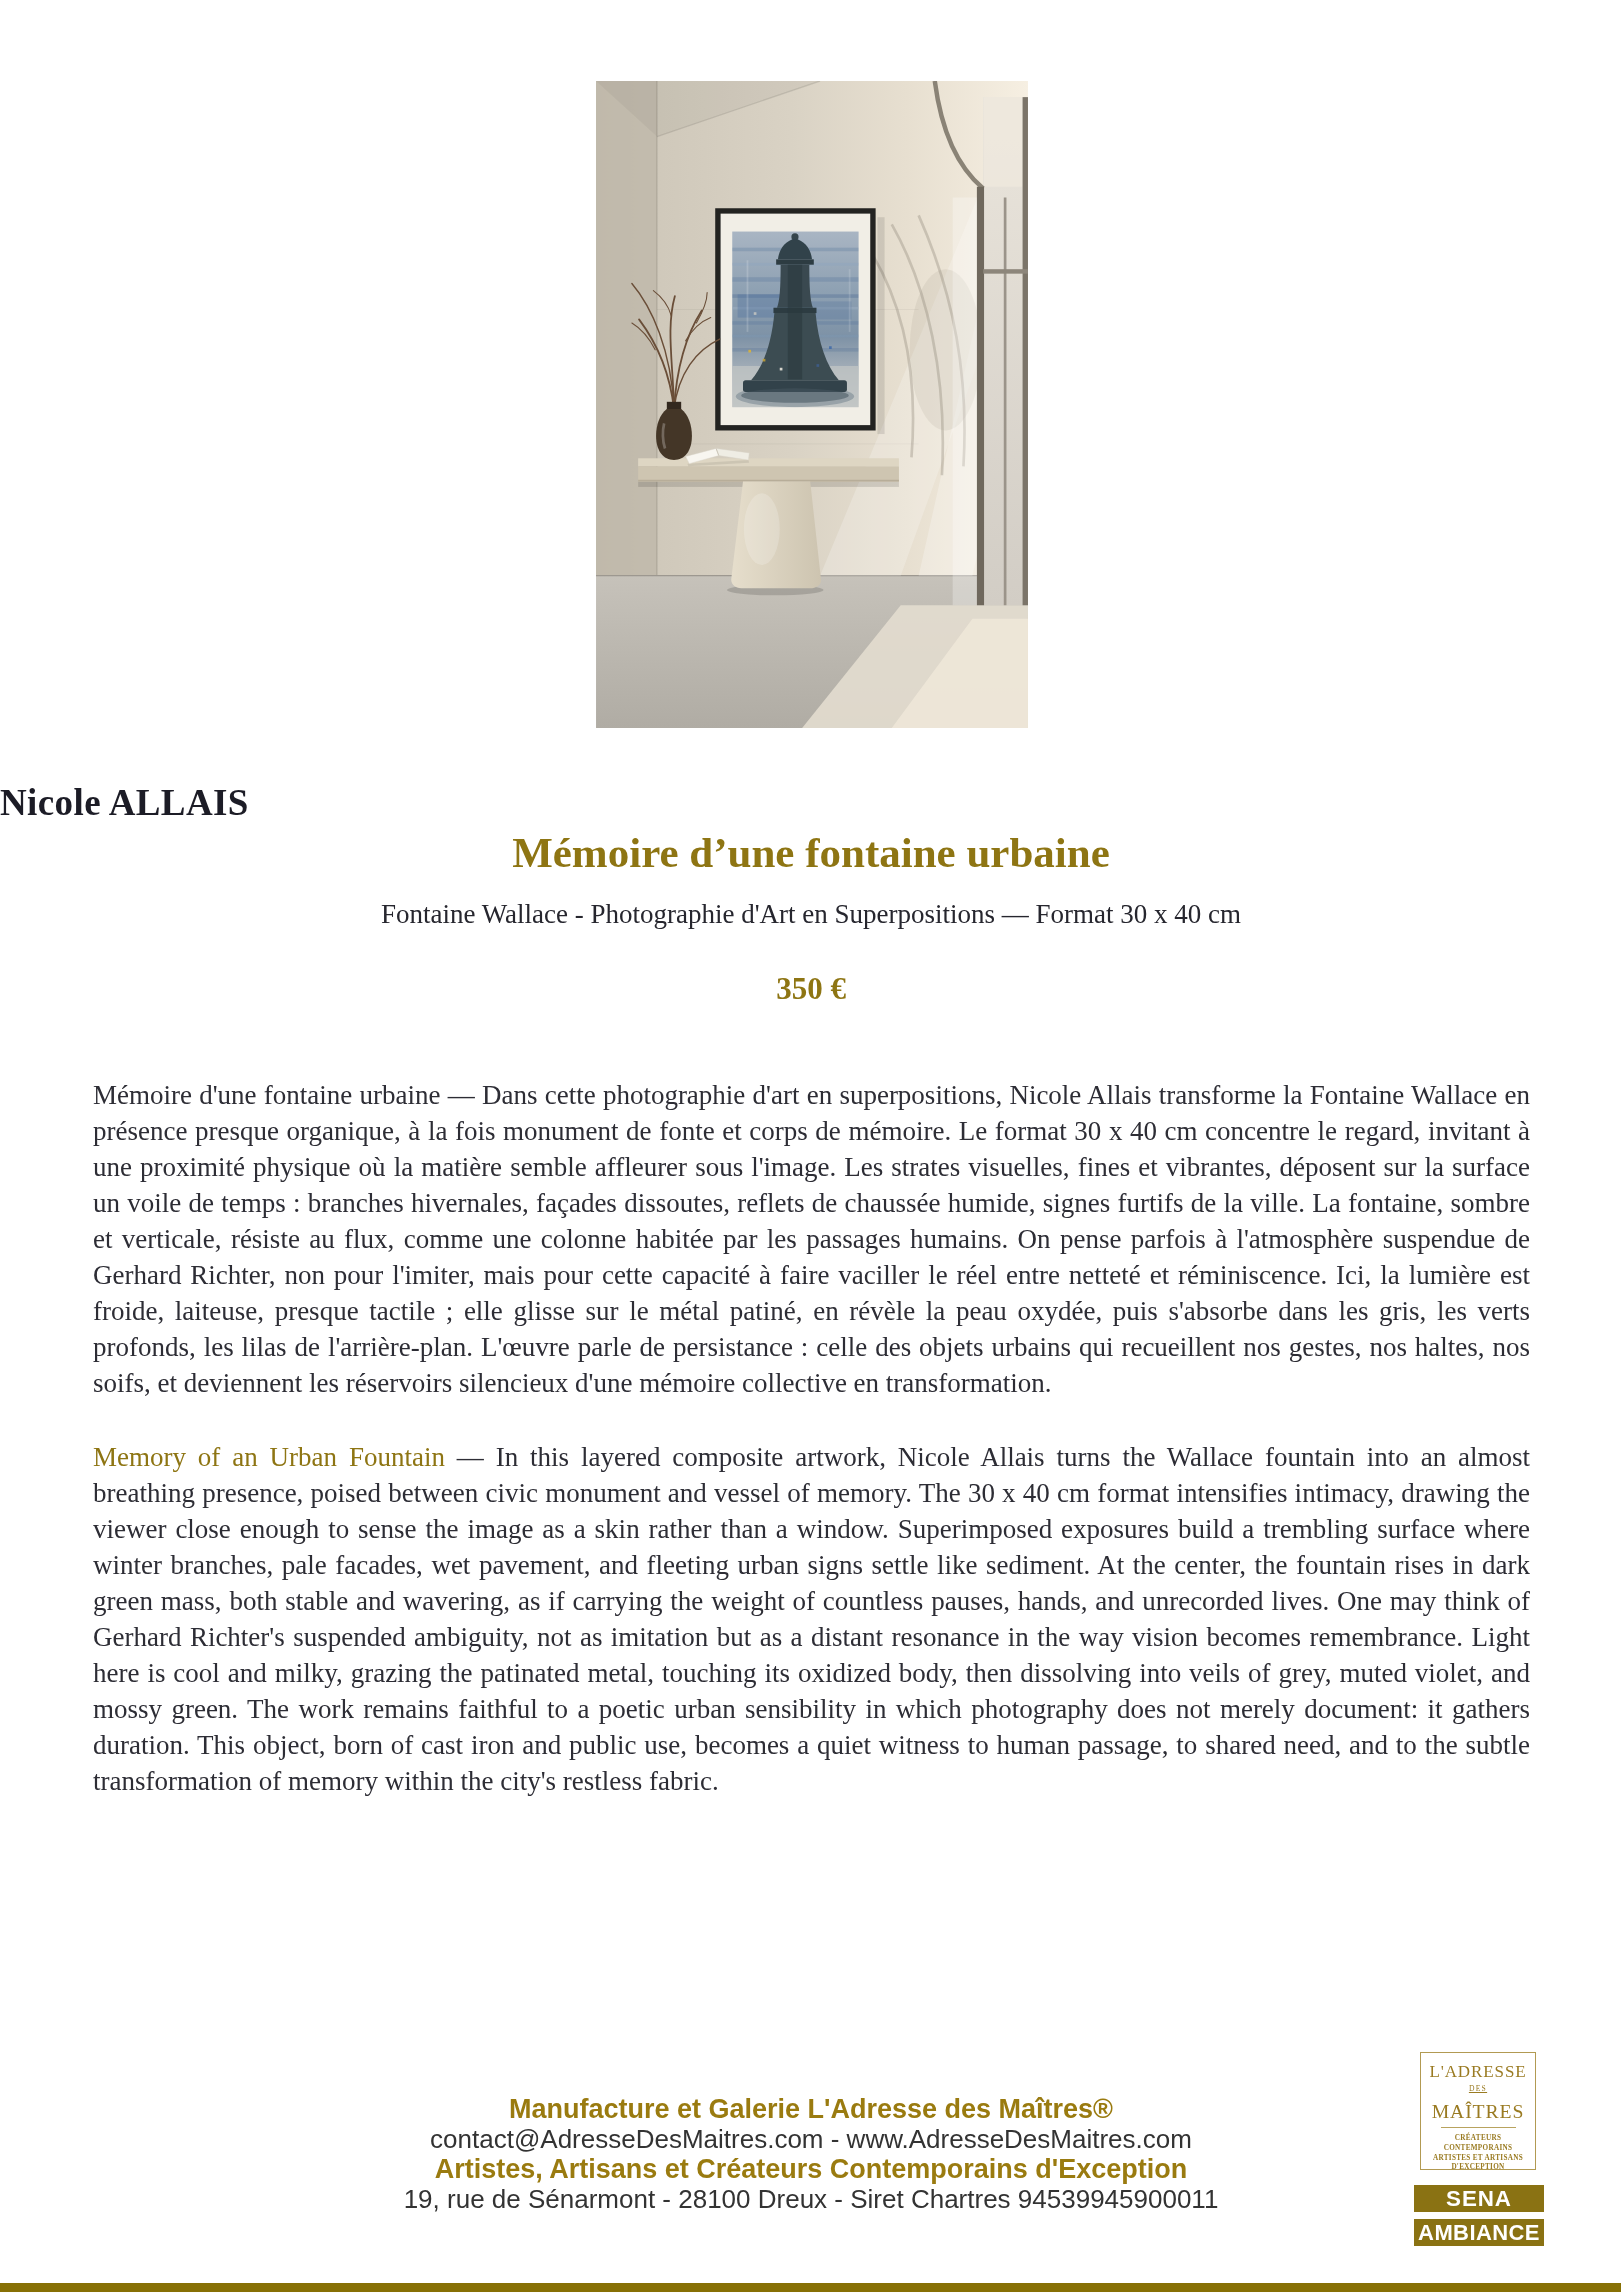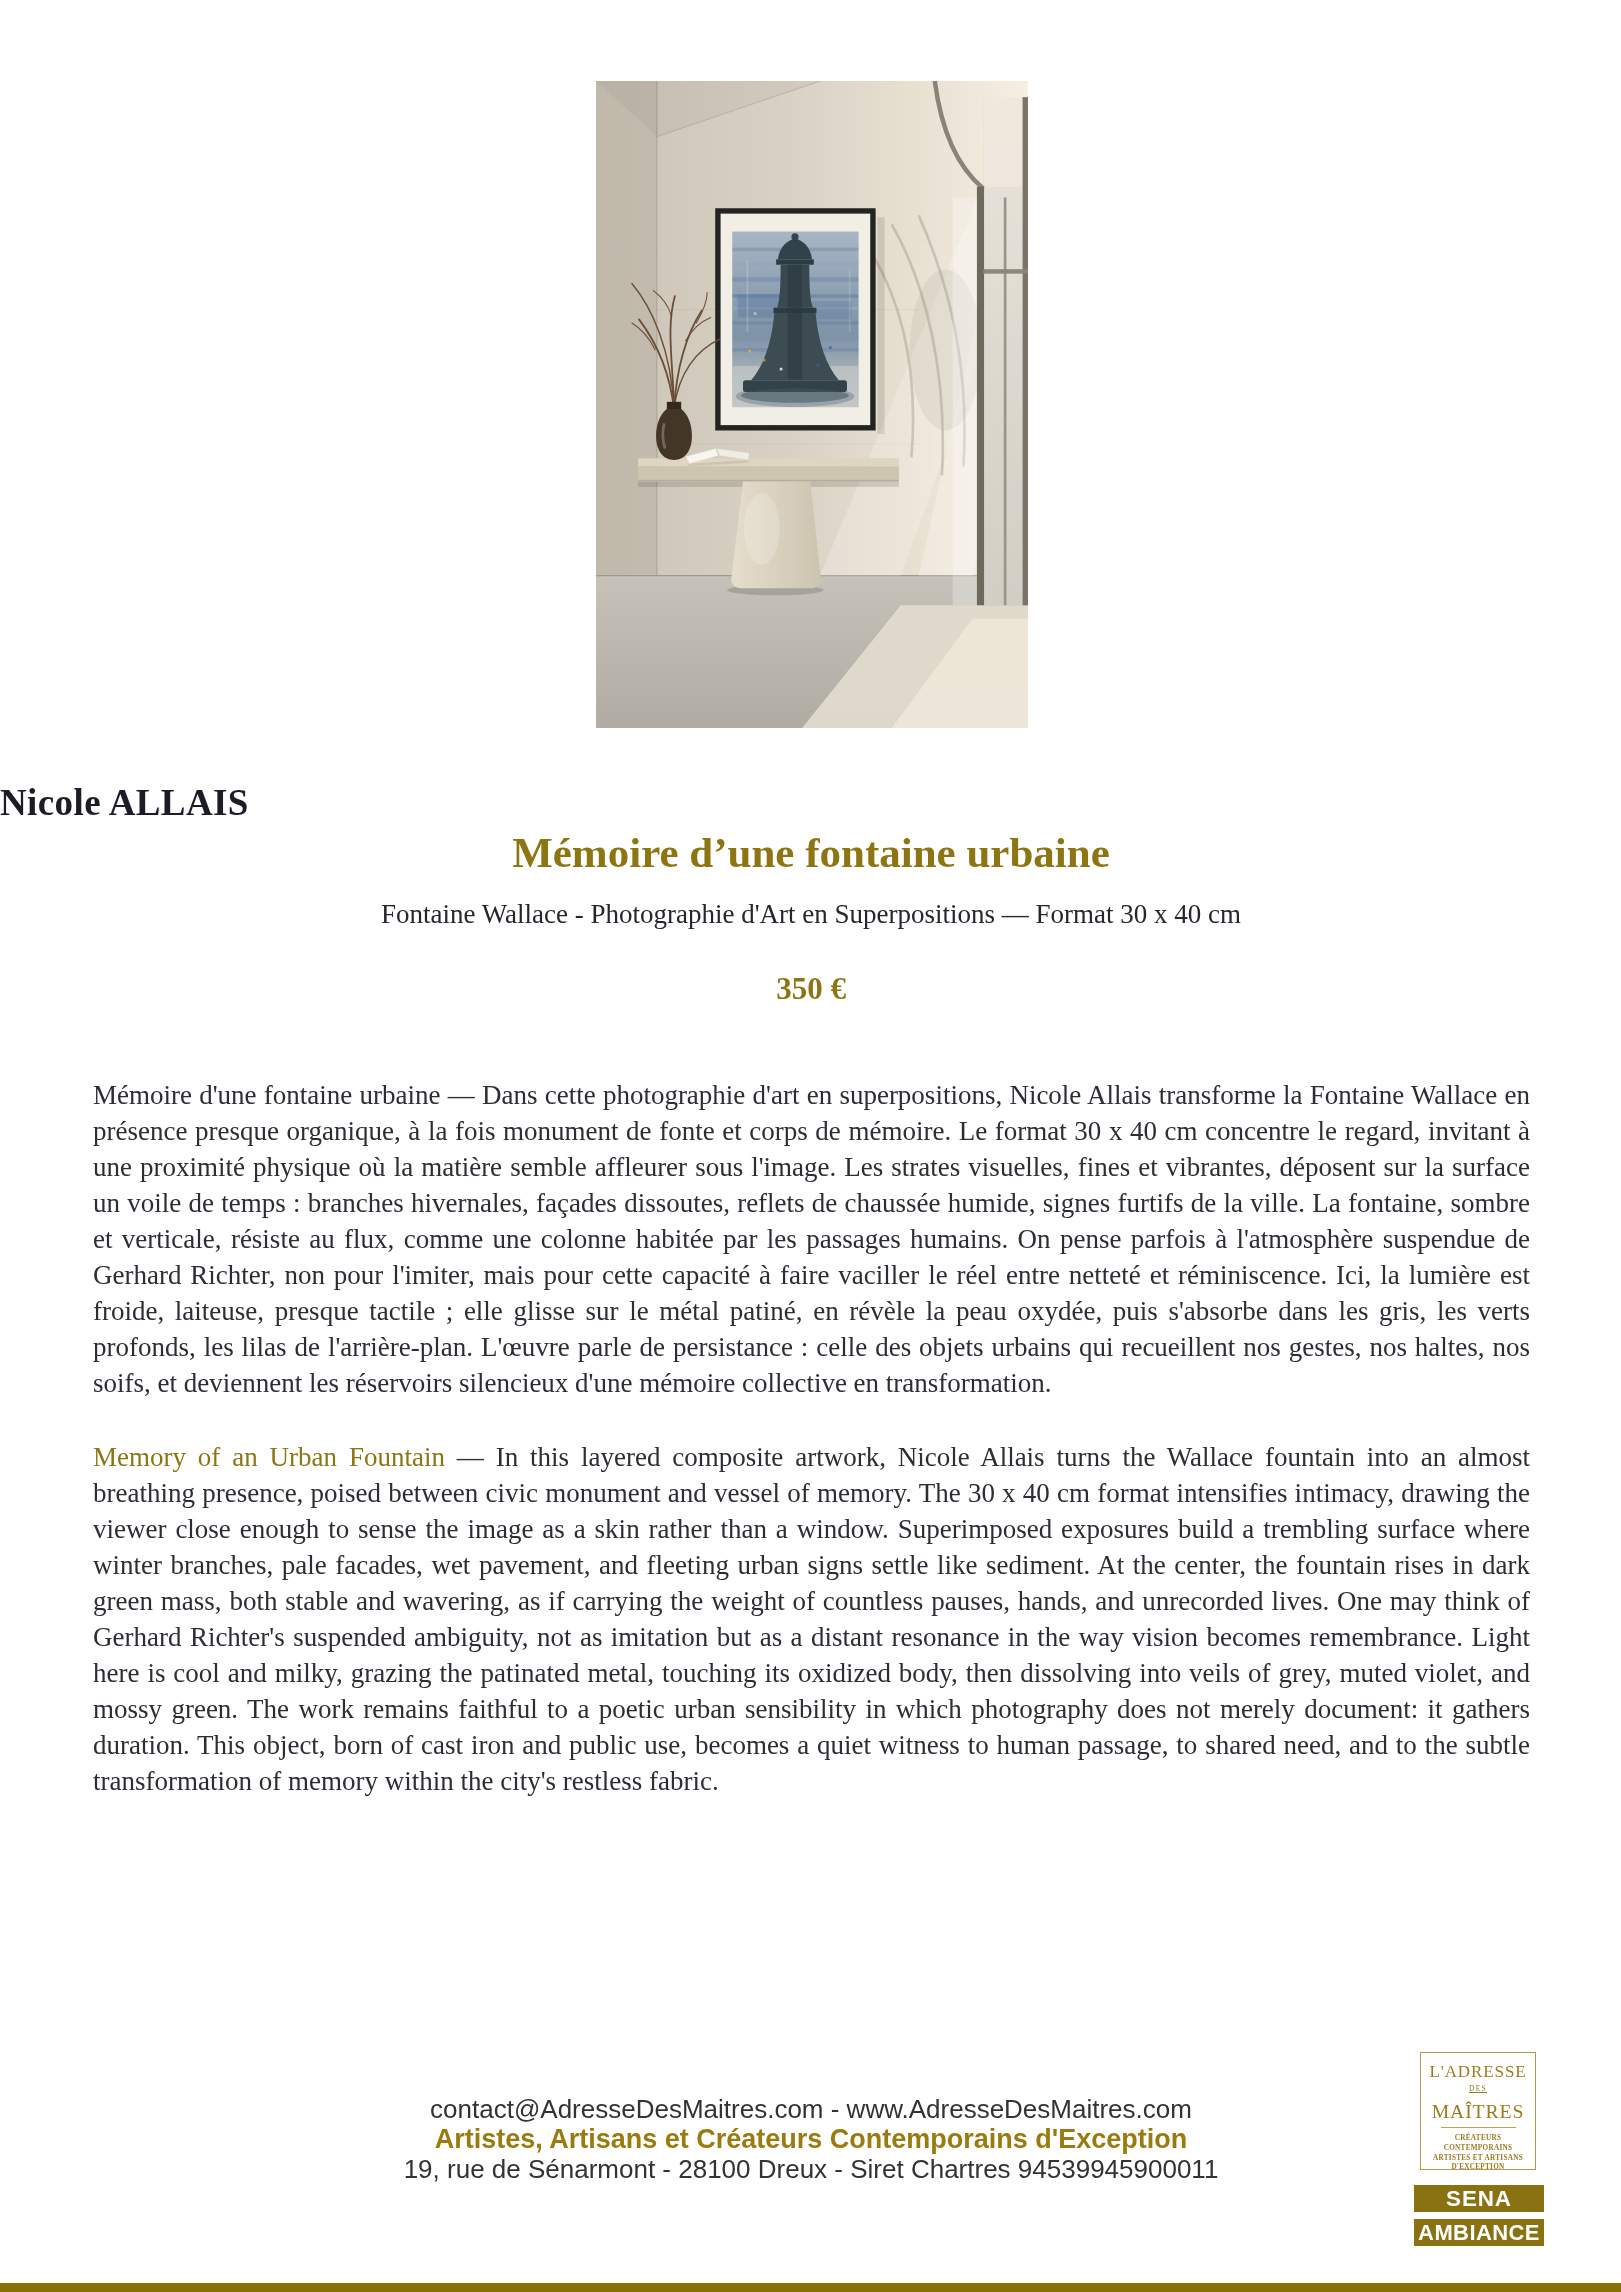--- a/index.html
+++ b/index.html
@@ -192,20 +192,21 @@
   <div class="copy">
     <p>
       <span>Mémoire d'une fontaine urbaine — Dans cette photographie d'art en superpositions, Nicole Allais transforme la Fontaine Wallace en présence presque organique, à la fois monument de fonte et corps de mémoire. Le format 30 x 40 cm concentre le regard, invitant à une proximité physique où la matière semble affleurer sous l'image. Les strates visuelles, fines et vibrantes, déposent sur la surface un voile de temps : branches hivernales, façades dissoutes, reflets de chaussée humide, signes furtifs de la ville. La fontaine, sombre et verticale, résiste au flux, comme une colonne habitée par les passages humains. On pense parfois à l'atmosphère suspendue de Gerhard Richter, non pour l'imiter, mais pour cette capacité à faire vaciller le réel entre netteté et réminiscence. Ici, la lumière est froide, laiteuse, presque tactile ; elle glisse sur le métal patiné, en révèle la peau oxydée, puis s'absorbe dans les gris, les verts profonds, les lilas de l'arrière-plan. L'œuvre parle de persistance : celle des objets urbains qui recueillent nos gestes, nos haltes, nos soifs, et deviennent les réservoirs silencieux d'une mémoire collective en transformation.</span>
     </p>
     <p>
       <span class="lead-gold">Memory of an Urban Fountain</span><span> — In this layered composite artwork, Nicole Allais turns the Wallace fountain into an almost breathing presence, poised between civic monument and vessel of memory. The 30 x 40 cm format intensifies intimacy, drawing the viewer close enough to sense the image as a skin rather than a window. Superimposed exposures build a trembling surface where winter branches, pale facades, wet pavement, and fleeting urban signs settle like sediment. At the center, the fountain rises in dark green mass, both stable and wavering, as if carrying the weight of countless pauses, hands, and unrecorded lives. One may think of Gerhard Richter's suspended ambiguity, not as imitation but as a distant resonance in the way vision becomes remembrance. Light here is cool and milky, grazing the patinated metal, touching its oxidized body, then dissolving into veils of grey, muted violet, and mossy green. The work remains faithful to a poetic urban sensibility in which photography does not merely document: it gathers duration. This object, born of cast iron and public use, becomes a quiet witness to human passage, to shared need, and to the subtle transformation of memory within the city's restless fabric.</span>
     </p>
   </div>
 
   <div class="footer">
+    <div class="f1">Manufacture et Galerie L'Adresse des Maîtres®</div>
     <div class="f2">contact@AdresseDesMaitres.com - www.AdresseDesMaitres.com</div>
     <div class="f3">Artistes, Artisans et Créateurs Contemporains d'Exception</div>
     <div class="f4">19, rue de Sénarmont - 28100 Dreux - Siret Chartres 94539945900011</div>
   </div>
 
   <div class="logo-box">
     <div class="logo-l1">L'ADRESSE</div>
     <div class="logo-l2">DES</div>
     <div class="logo-l3">MAÎTRES</div>
     <div class="logo-div"></div>

